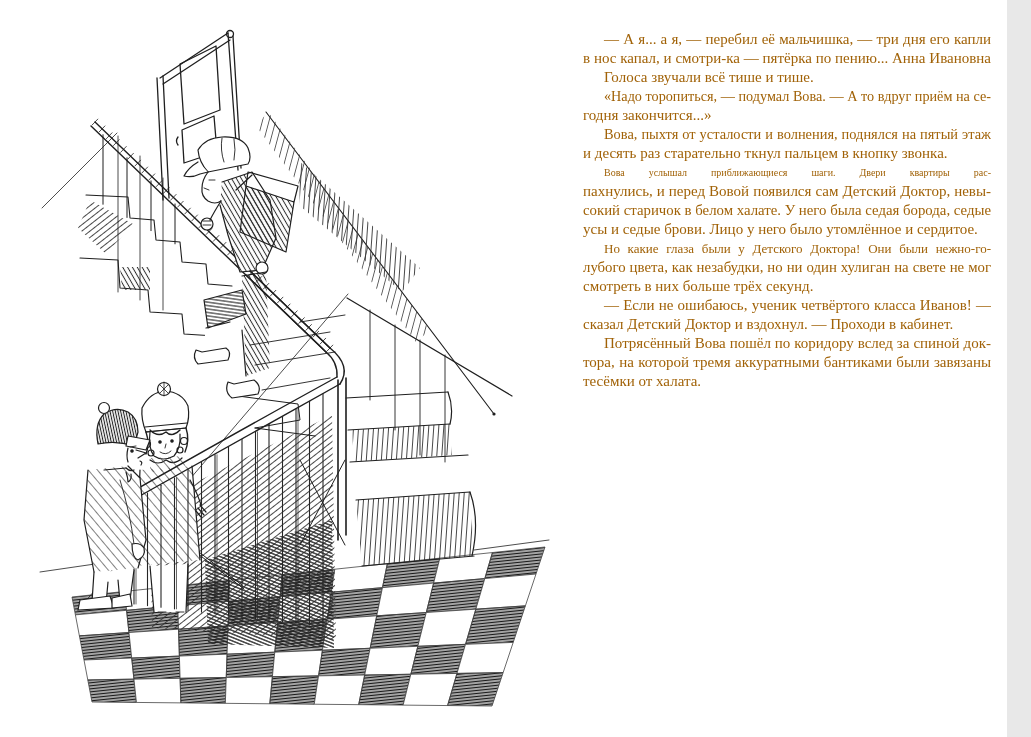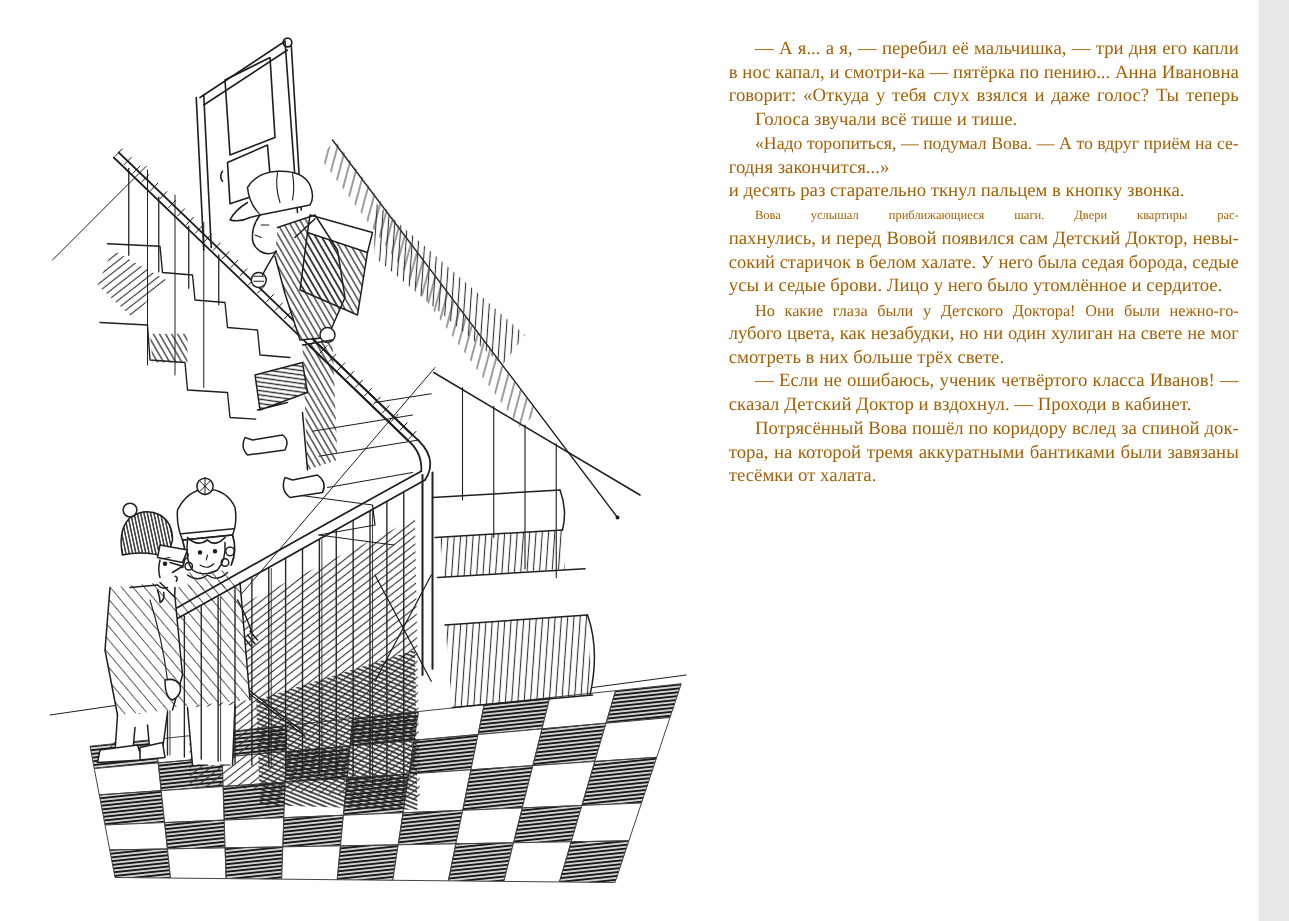--- a/index.html
+++ b/index.html
@@ -309,32 +309,32 @@
       <line x1="250" y1="271" x2="330" y2="348"></line>
       <line x1="246" y1="275" x2="326" y2="352"></line>
     </g>
   </svg>
   </div>
 
   <div class="text-column">
     <div id="text-block">
         <div class="line indent">— А я... а я, — перебил её мальчишка, — три дня его капли</div>
         <div class="line">в нос капал, и смотри-ка — пятёрка по пению... Анна Ивановна</div>
-        <div class="line">говорит: «Откуда у тебя слух взялся и даже голос? Ты теперь</div>
         <div class="line indent last">Голоса звучали всё тише и тише.</div>
         <div class="line indent" style="font-size: 14.2px;">«Надо торопиться, — подумал Вова. — А то вдруг приём на се-</div>
         <div class="line last">годня закончится...»</div>
+        <div class="line indent" style="font-size: 14.4px;">Вова, пыхтя от усталости и волнения, поднялся на пятый этаж</div>
         <div class="line last">и десять раз старательно ткнул пальцем в кнопку звонка.</div>
         <div class="line indent" style="font-size: 10px;">Вова услышал приближающиеся шаги. Двери квартиры рас-</div>
         <div class="line">пахнулись, и перед Вовой появился сам Детский Доктор, невы-</div>
         <div class="line" style="font-size: 14.8px;">сокий старичок в белом халате. У него была седая борода, седые</div>
         <div class="line last">усы и седые брови. Лицо у него было утомлённое и сердитое.</div>
         <div class="line indent" style="font-size: 13px;">Но какие глаза были у Детского Доктора! Они были нежно-го-</div>
         <div class="line" style="font-size: 14.8px;">лубого цвета, как незабудки, но ни один хулиган на свете не мог</div>
-        <div class="line last">смотреть в них больше трёх свете.</div>
+        <div class="line last">смотреть в них больше трёх секунд.</div>
         <div class="line indent">— Если не ошибаюсь, ученик четвёртого класса Иванов! —</div>
         <div class="line last">сказал Детский Доктор и вздохнул. — Проходи в кабинет.</div>
         <div class="line indent">Потрясённый Вова пошёл по коридору вслед за спиной док-</div>
         <div class="line">тора, на которой тремя аккуратными бантиками были завязаны</div>
         <div class="line last">тесёмки от халата.</div>
       </div>
   </div>
 
   <div class="page-number">67</div>
 

